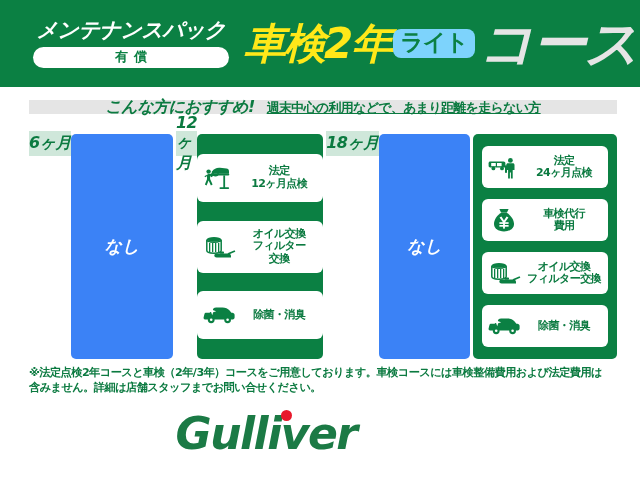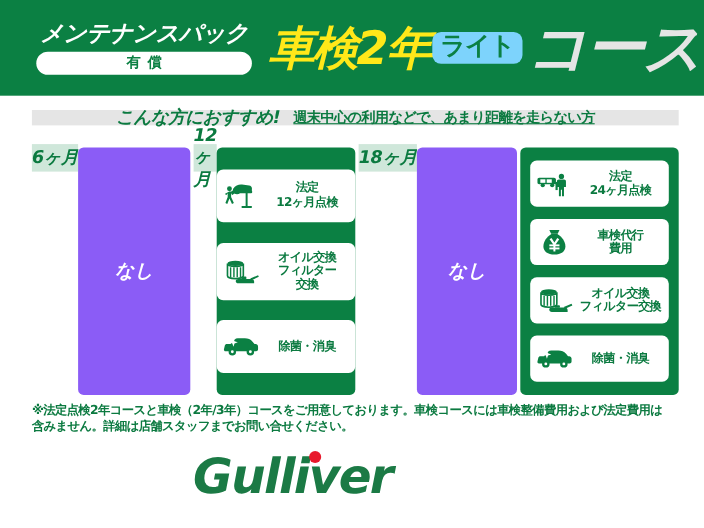--- a/index.html
+++ b/index.html
@@ -163,21 +163,21 @@
   .col-body {
     flex: 1;
     margin-top: 3px;
     border-radius: 5px;
     display: flex;
     flex-direction: column;
     align-items: center;
     justify-content: center;
   }
   .col-body.empty {
-    background: #8b5cf6;
+    background: #3b82f6;
   }
   .col-body.filled {
     background: #0b8043;
     padding: 6px 0;
     gap: 5px;
     justify-content: space-evenly;
   }
   .none-label {
     color: #ffffff;
     font-size: 17px;

